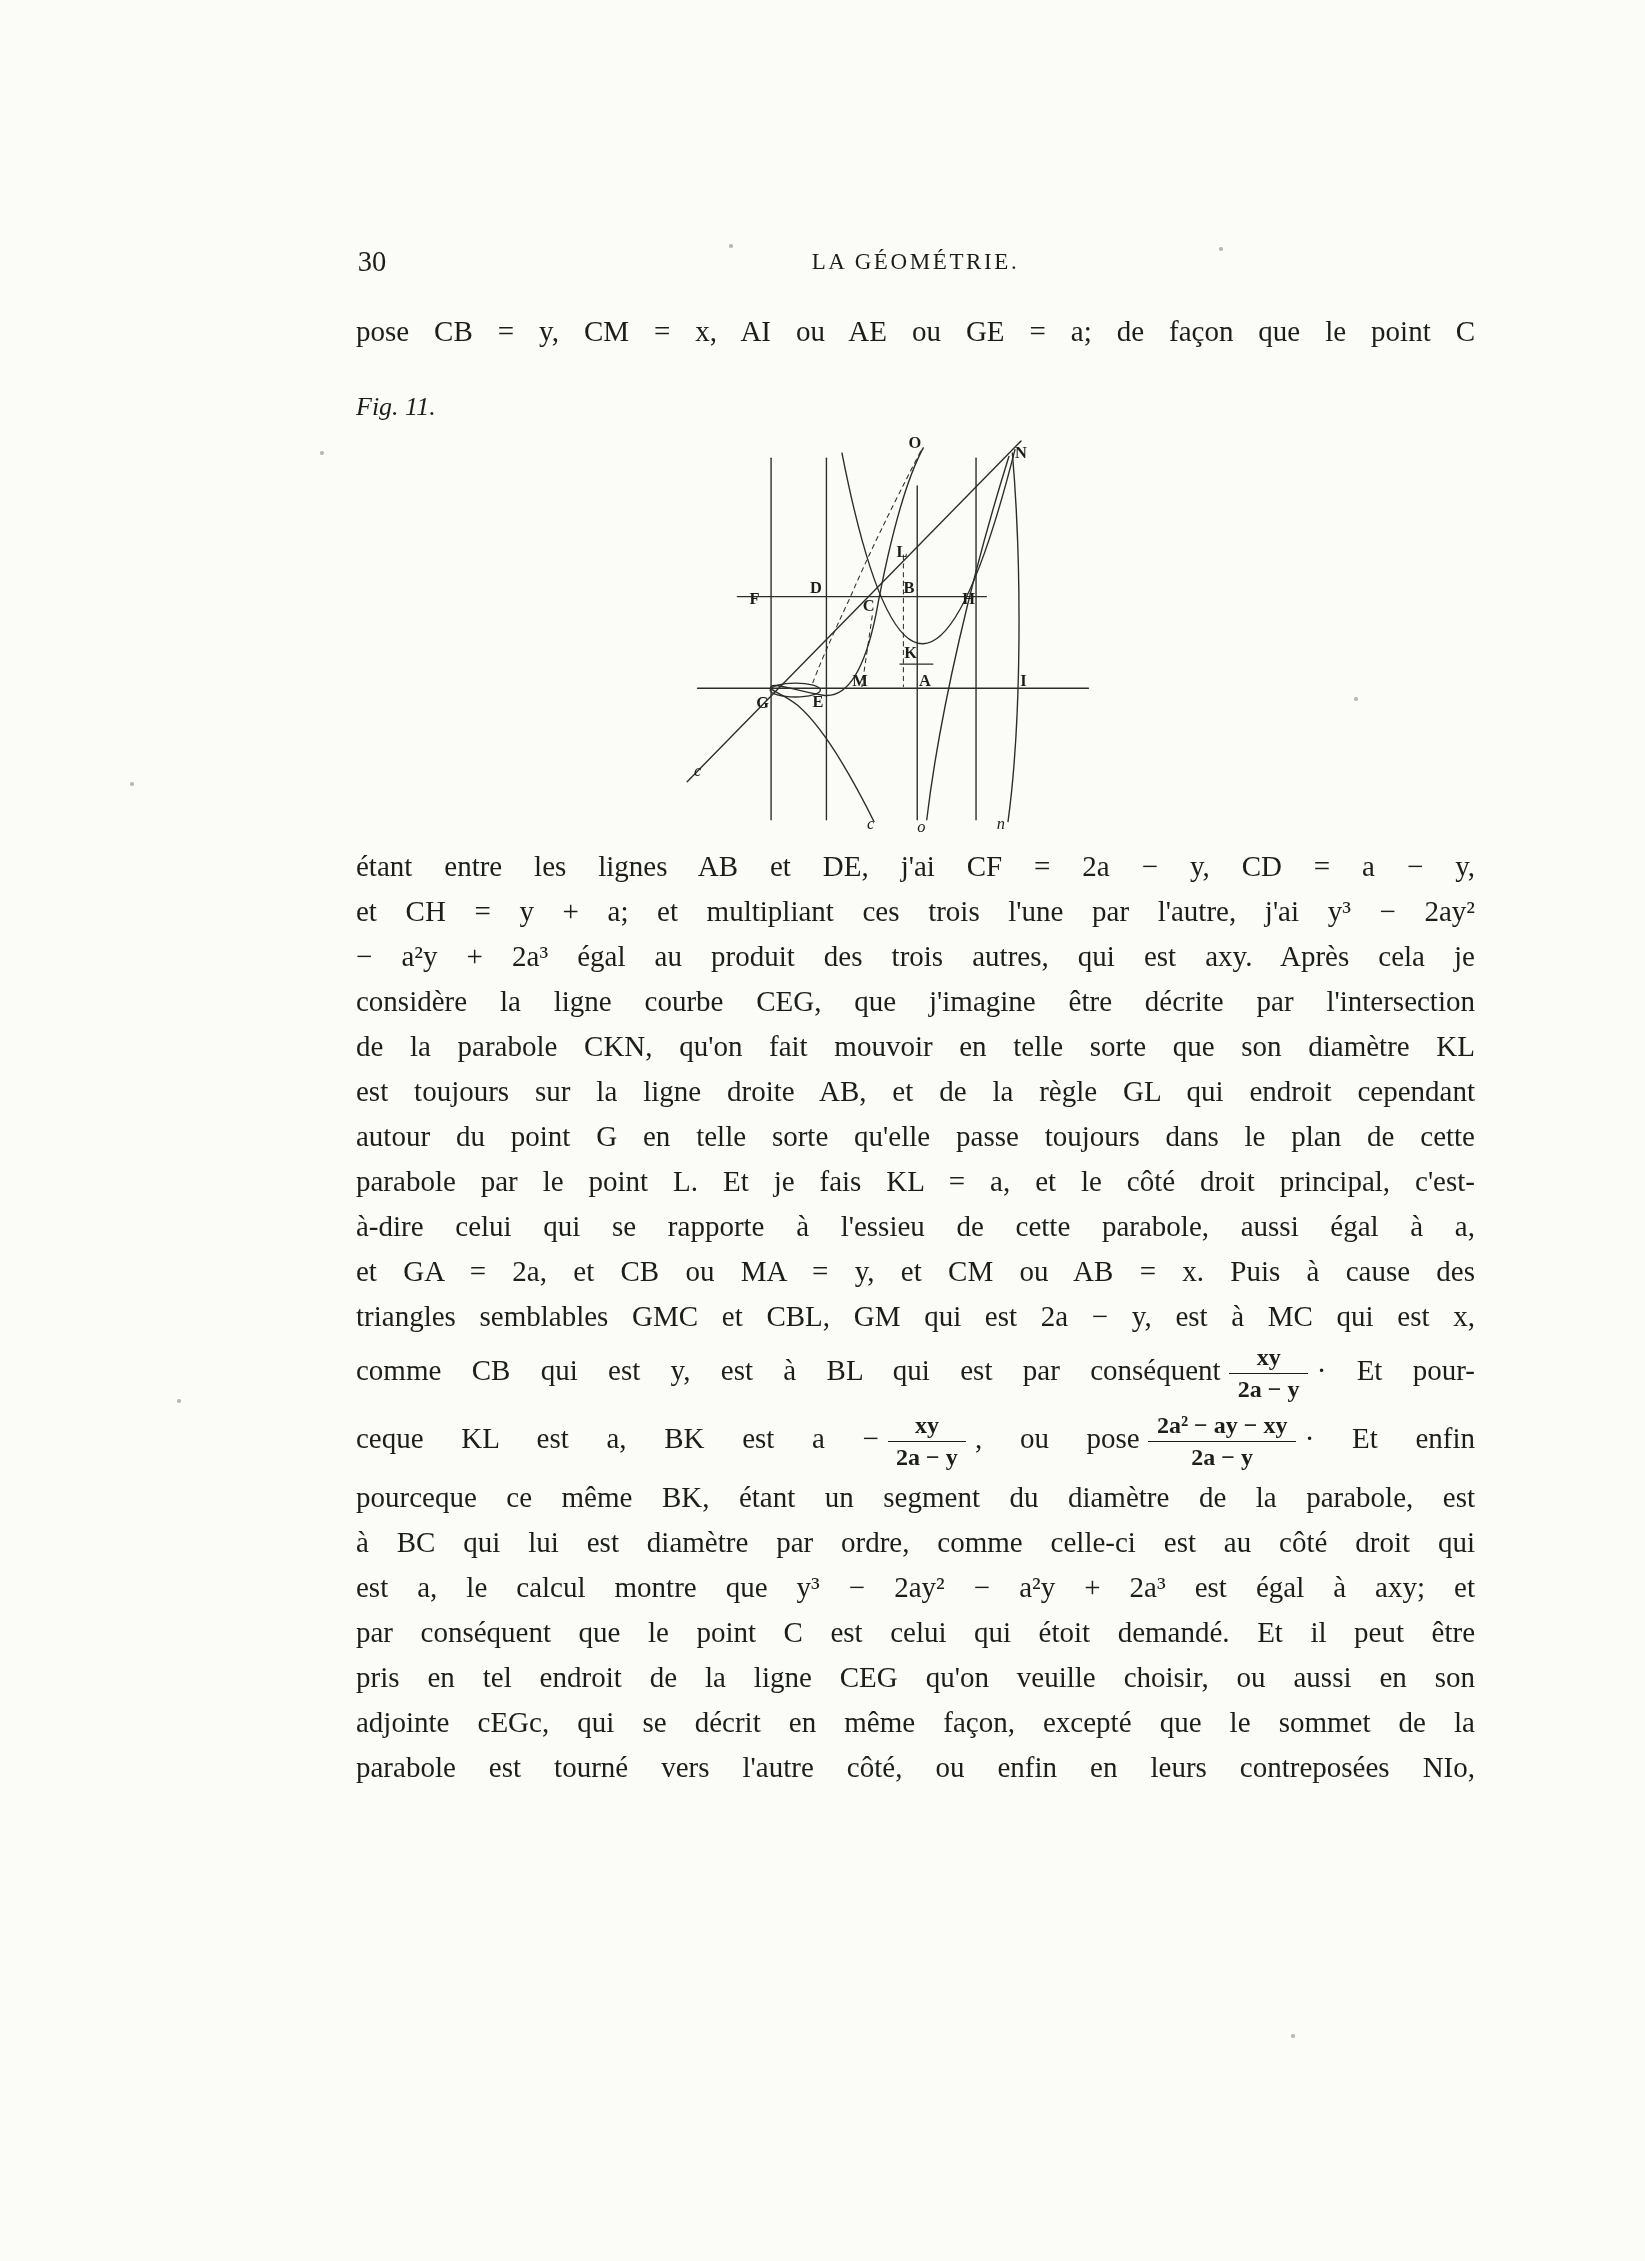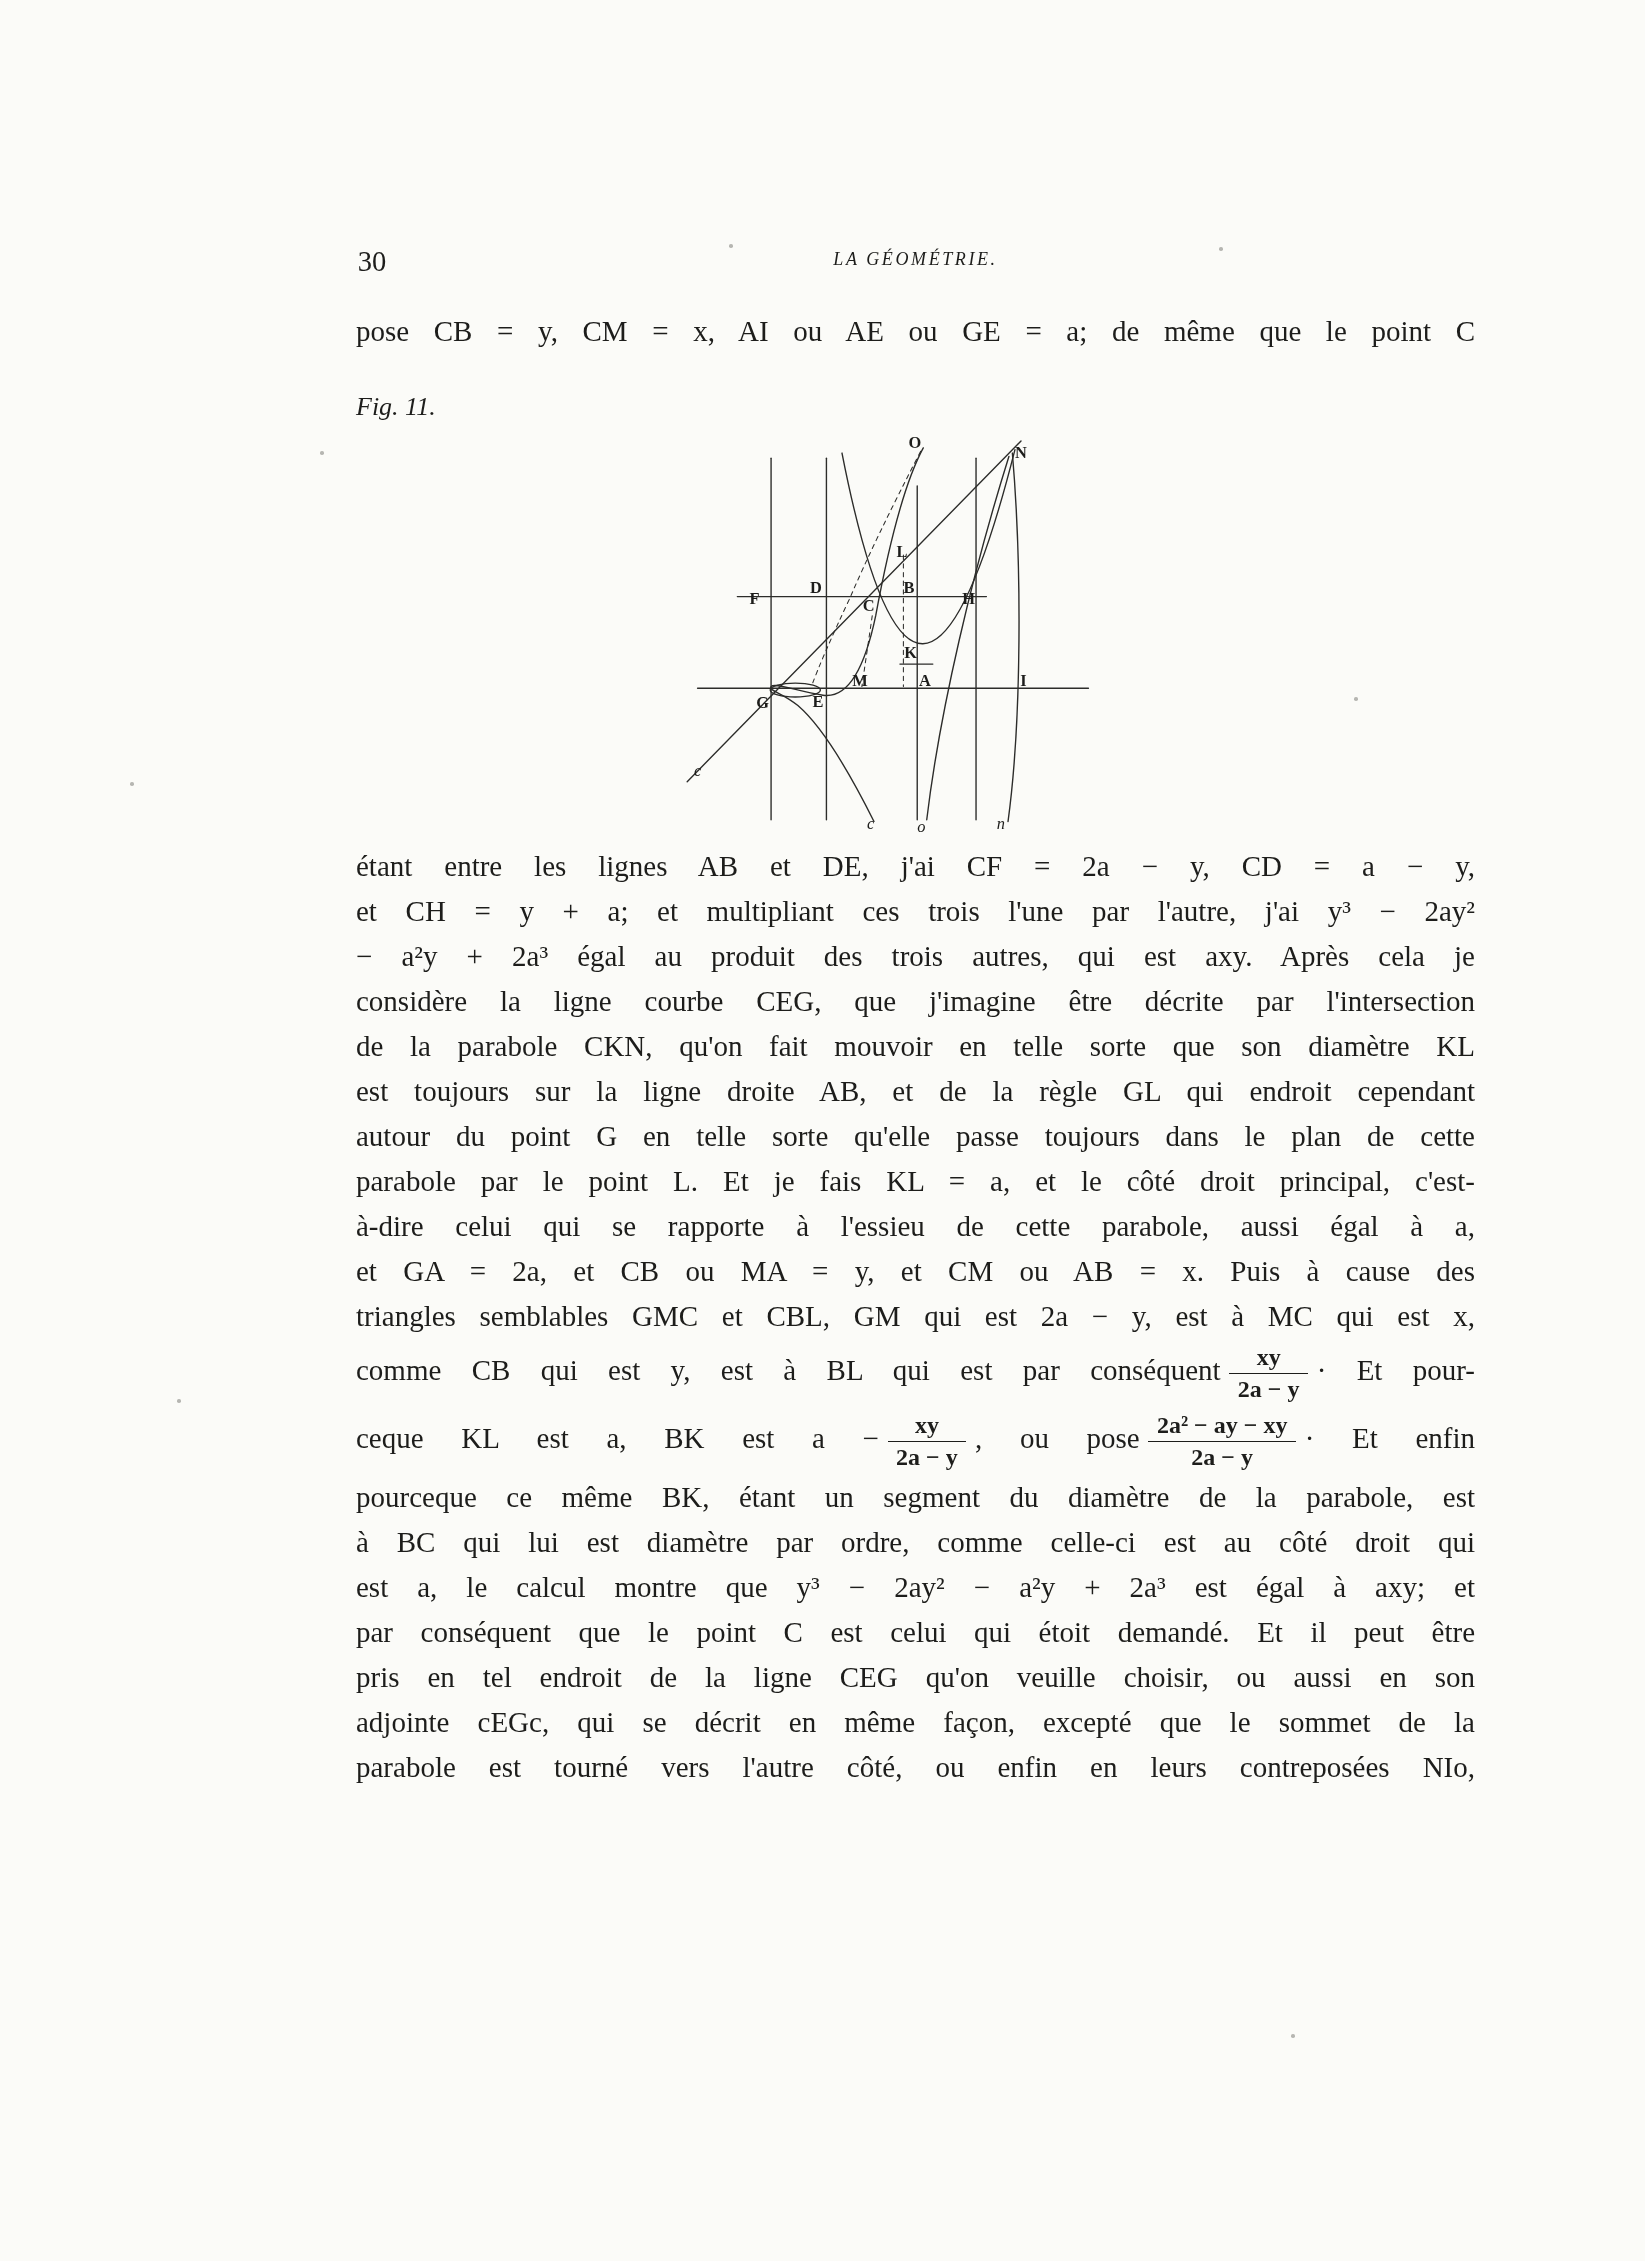--- a/index.html
+++ b/index.html
@@ -9,21 +9,21 @@
     width:1646px; height:2261px;
     background:#fbfbf8;
     color:#1d1d1b;
     font-family:"Liberation Serif","DejaVu Serif",serif;
     overflow:hidden;
   }
   .content { position:absolute; left:356px; top:242px; width:1119px; }
 
   .header { position:relative; height:38px; }
   .page-number { position:absolute; left:1.7px; top:3.5px; font-size:28.5px; }
-  .running-title { text-align:center; font-size:18px; letter-spacing:2.6px; padding-top:7px;font-style:italic; }
+  .running-title { text-align:center; font-size:23px; letter-spacing:2.6px; padding-top:7px; }
 
   .intro-line {
     margin-top:29px; font-size:29px; line-height:45px;
     text-align:justify; text-align-last:justify;
   }
 
   .fig-caption { margin-top:38px; font-style:italic; font-size:26px; height:35px; }
 
   .figure-wrap { margin-top:7px; display:flex; justify-content:center; height:410px; }
   .fig-lines line, .fig-lines path, .fig-lines ellipse {
@@ -61,21 +61,21 @@
   <div class="speck" style="left:130px; top:782px;"></div>
   <div class="speck" style="left:1291px; top:2034px;"></div>
 
   <div class="content">
 
     <div class="header">
       <span class="page-number">30</span>
       <div class="running-title">LA GÉOMÉTRIE.</div>
     </div>
 
-    <div class="intro-line">pose CB = y, CM = x, AI ou AE ou GE = a; de même que le point C</div>
+    <div class="intro-line">pose CB = y, CM = x, AI ou AE ou GE = a; de façon que le point C</div>
 
     <div class="fig-caption">Fig. 11.</div>
 
     <div class="figure-wrap">
       <svg width="467" height="410" viewBox="0 0 540 474">
         <g class="fig-lines">
 
           <line x1="103" y1="28" x2="103" y2="446"></line>
           <line x1="167" y1="28" x2="167" y2="446"></line>
           <line x1="272" y1="60" x2="272" y2="446"></line>

